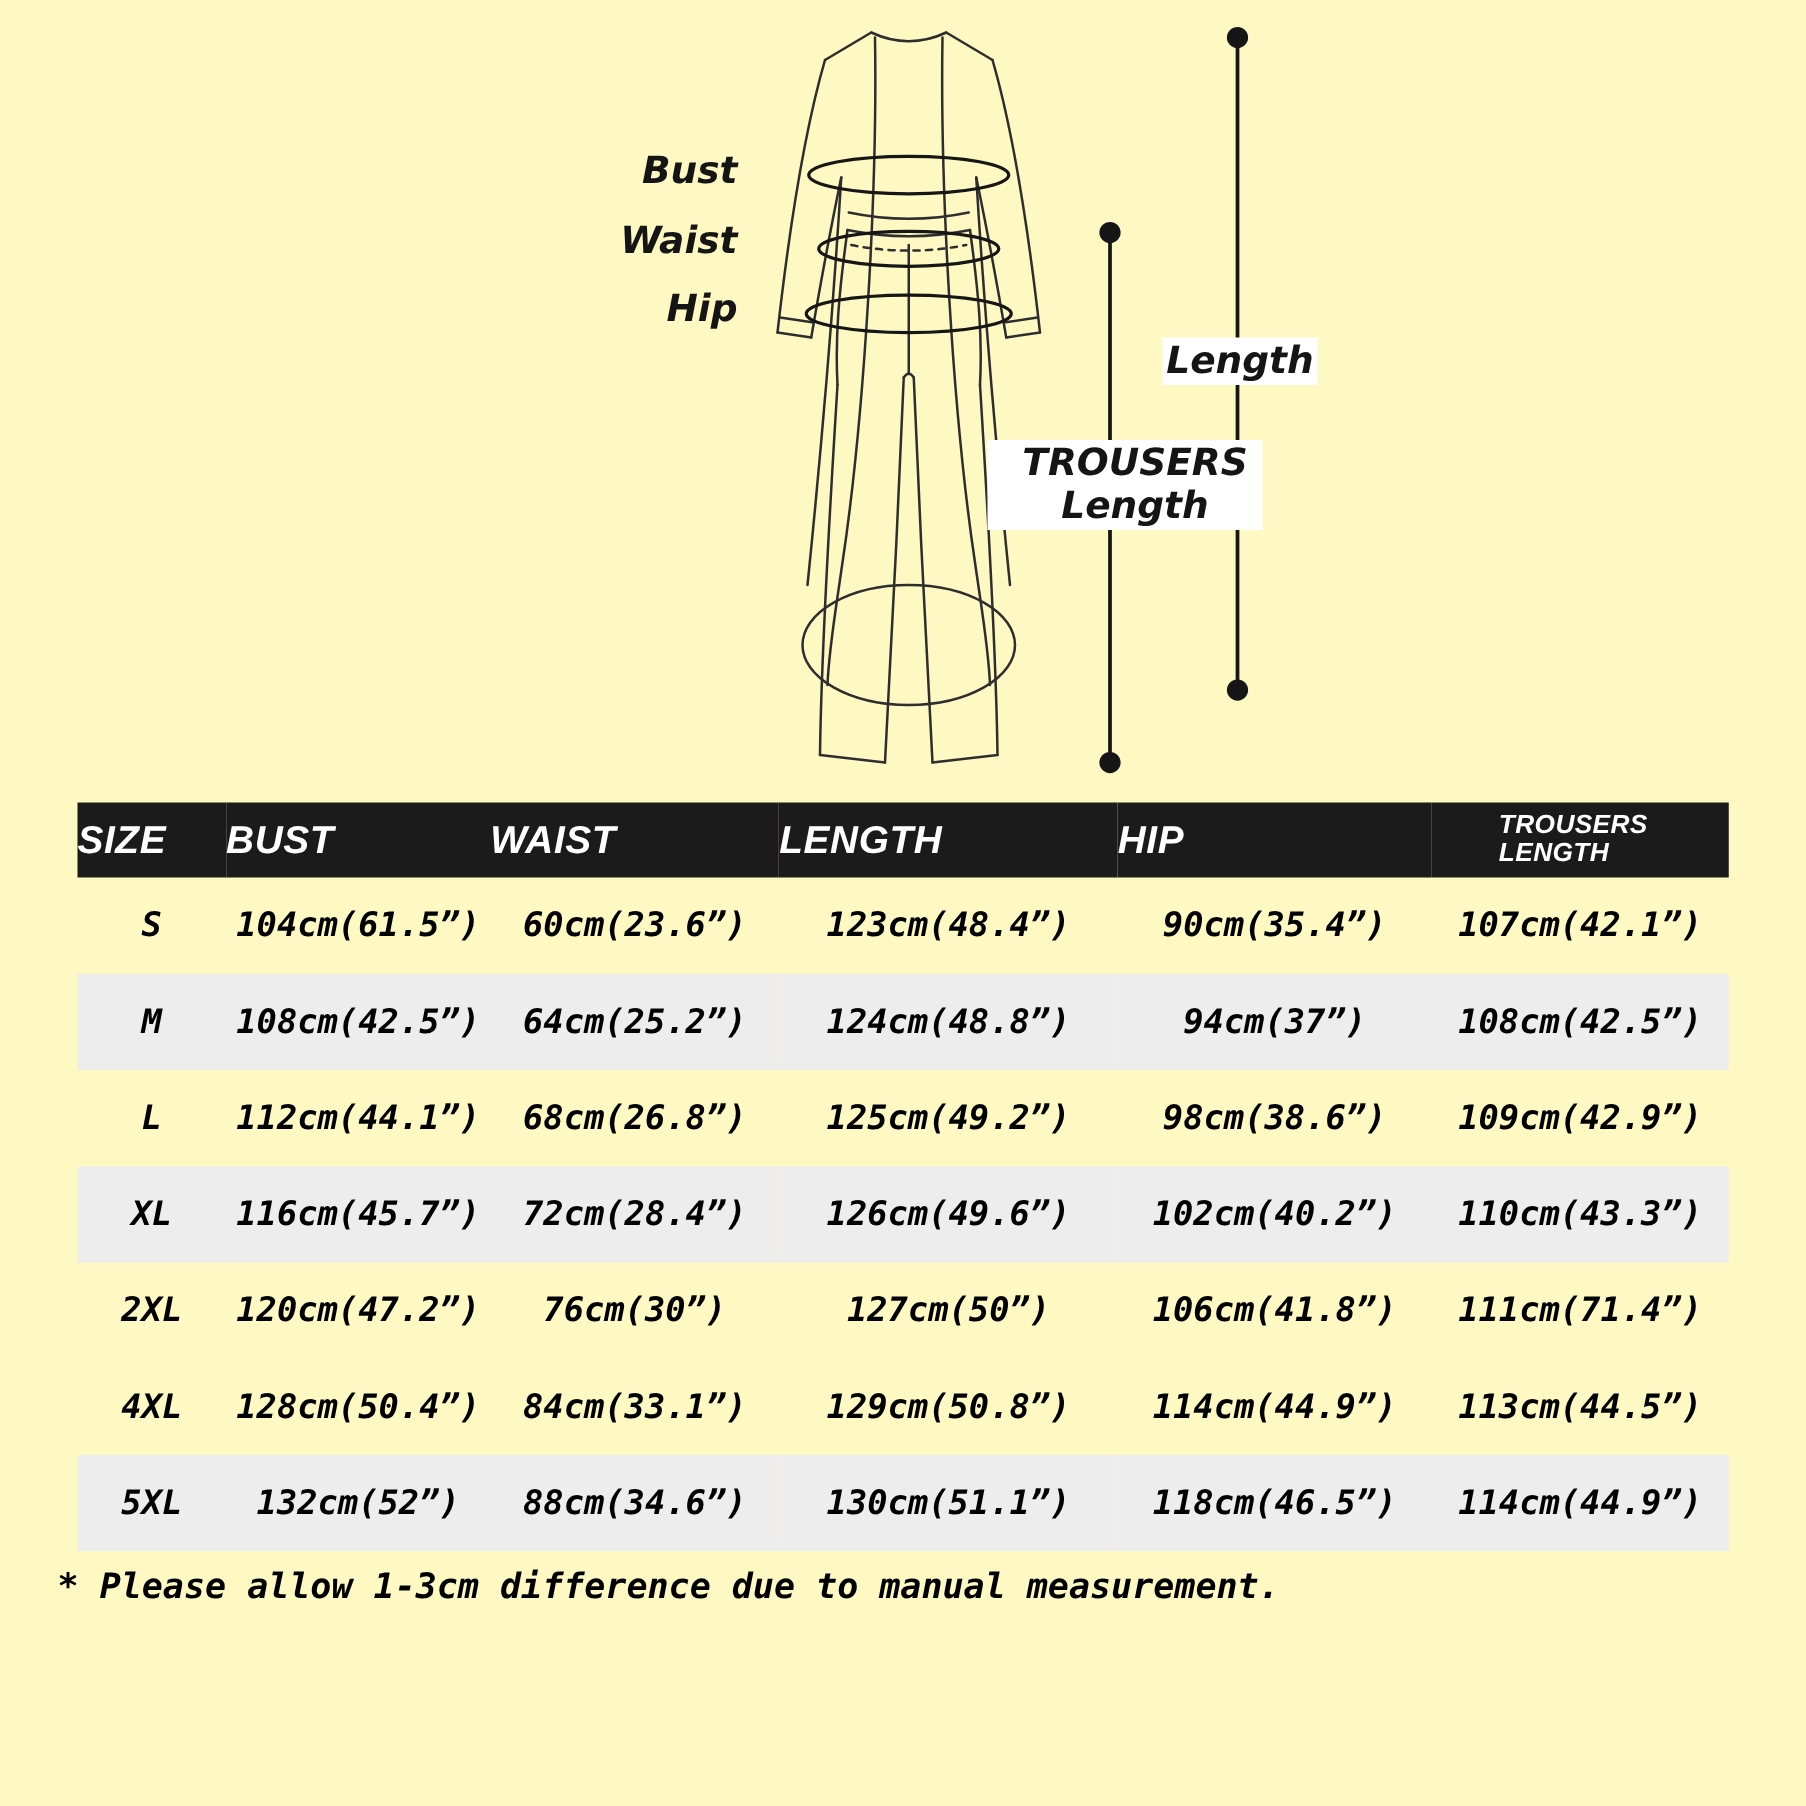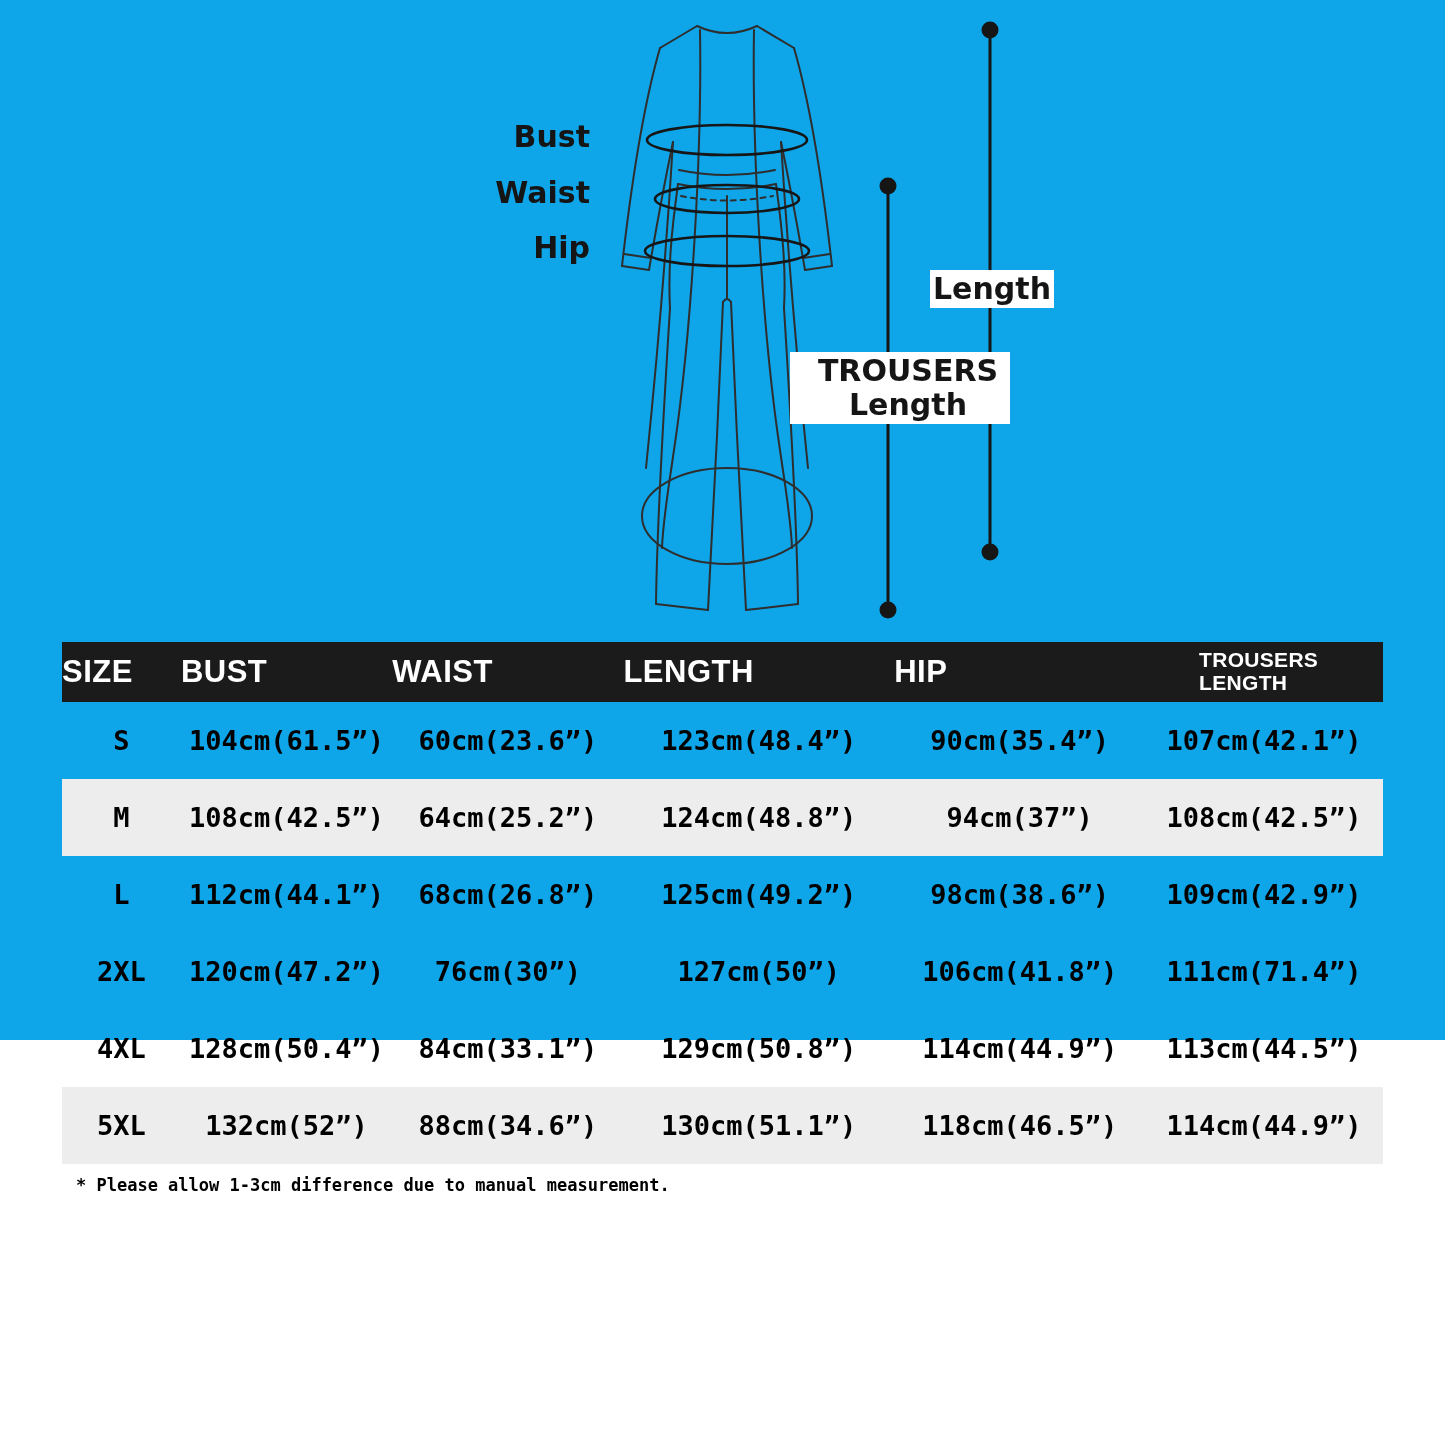--- a/index.html
+++ b/index.html
@@ -2,21 +2,21 @@
 <html><head>
 <meta charset="utf-8">
 <style>
   html,body{margin:0;padding:0;background:#ffffff;}
   body{
     width:1445px;height:1445px;
     font-family:"DejaVu Sans", sans-serif;
     color:#000;
     overflow:hidden;
   }
-  .page{position:relative;width:1445px;height:1040px;background:#0ea5e9;}
+  .page{position:relative;width:1445px;height:1445px;background:#fef9c3;font-style:italic;}
 
   
   .diagram{position:relative;width:1445px;height:642px;}
   .diagram svg{position:absolute;left:0;top:0;}
   .lbl{
     position:absolute;
     font-family:"DejaVu Sans", sans-serif;
     font-weight:700;
     font-size:30px;
     color:#151515;
@@ -64,24 +64,24 @@
     text-align:center;
     vertical-align:middle;
     height:77px;
     padding:0;
     color:#000;
   }
   .size-table tbody tr.alt{background:#ededed;}
 
   
   .footnote{
-    margin:11px 0 0 76px;
+    margin:11px 0 0 46px;
     font-family:"DejaVu Sans Mono", monospace;
     font-weight:700;
-    font-size:17px;
+    font-size:28px;
     color:#000;
     white-space:nowrap;
   }
 </style>
 </head>
 <body>
 
 <div class="page">
 
   <div class="diagram">
@@ -196,20 +196,28 @@
           <td>108cm(42.5”)</td>
         </tr>
         <tr>
           <td>L</td>
           <td>112cm(44.1”)</td>
           <td>68cm(26.8”)</td>
           <td>125cm(49.2”)</td>
           <td>98cm(38.6”)</td>
           <td>109cm(42.9”)</td>
         </tr>
+        <tr class="alt">
+          <td>XL</td>
+          <td>116cm(45.7”)</td>
+          <td>72cm(28.4”)</td>
+          <td>126cm(49.6”)</td>
+          <td>102cm(40.2”)</td>
+          <td>110cm(43.3”)</td>
+        </tr>
         <tr>
           <td>2XL</td>
           <td>120cm(47.2”)</td>
           <td>76cm(30”)</td>
           <td>127cm(50”)</td>
           <td>106cm(41.8”)</td>
           <td>111cm(71.4”)</td>
         </tr>
         <tr>
           <td>4XL</td>

